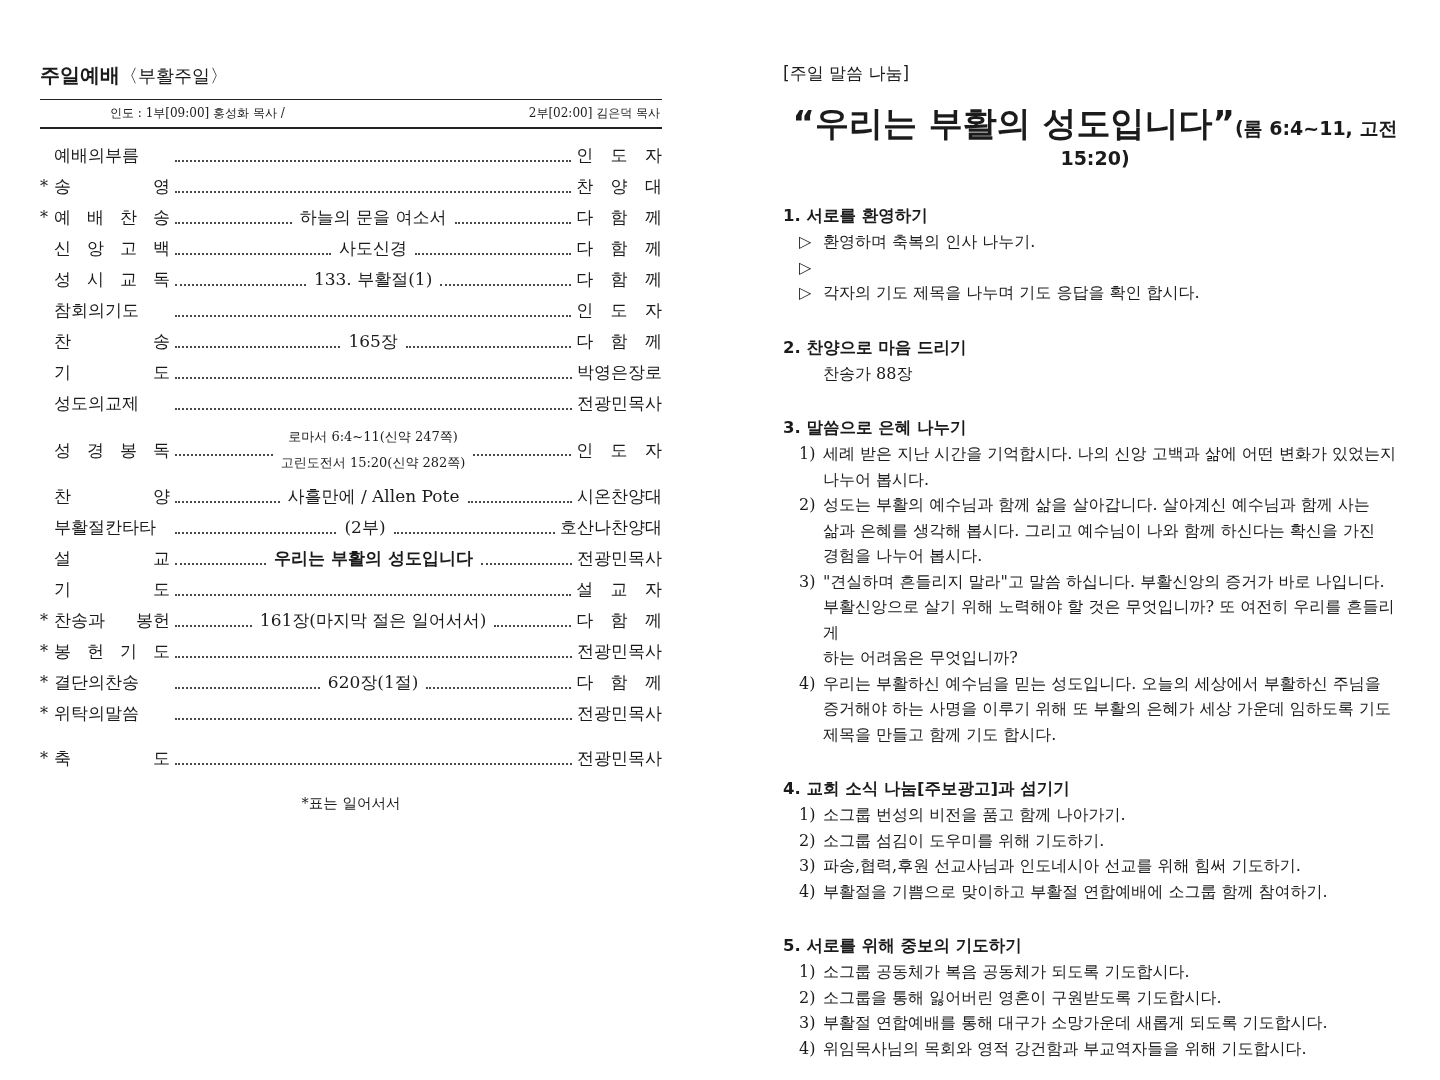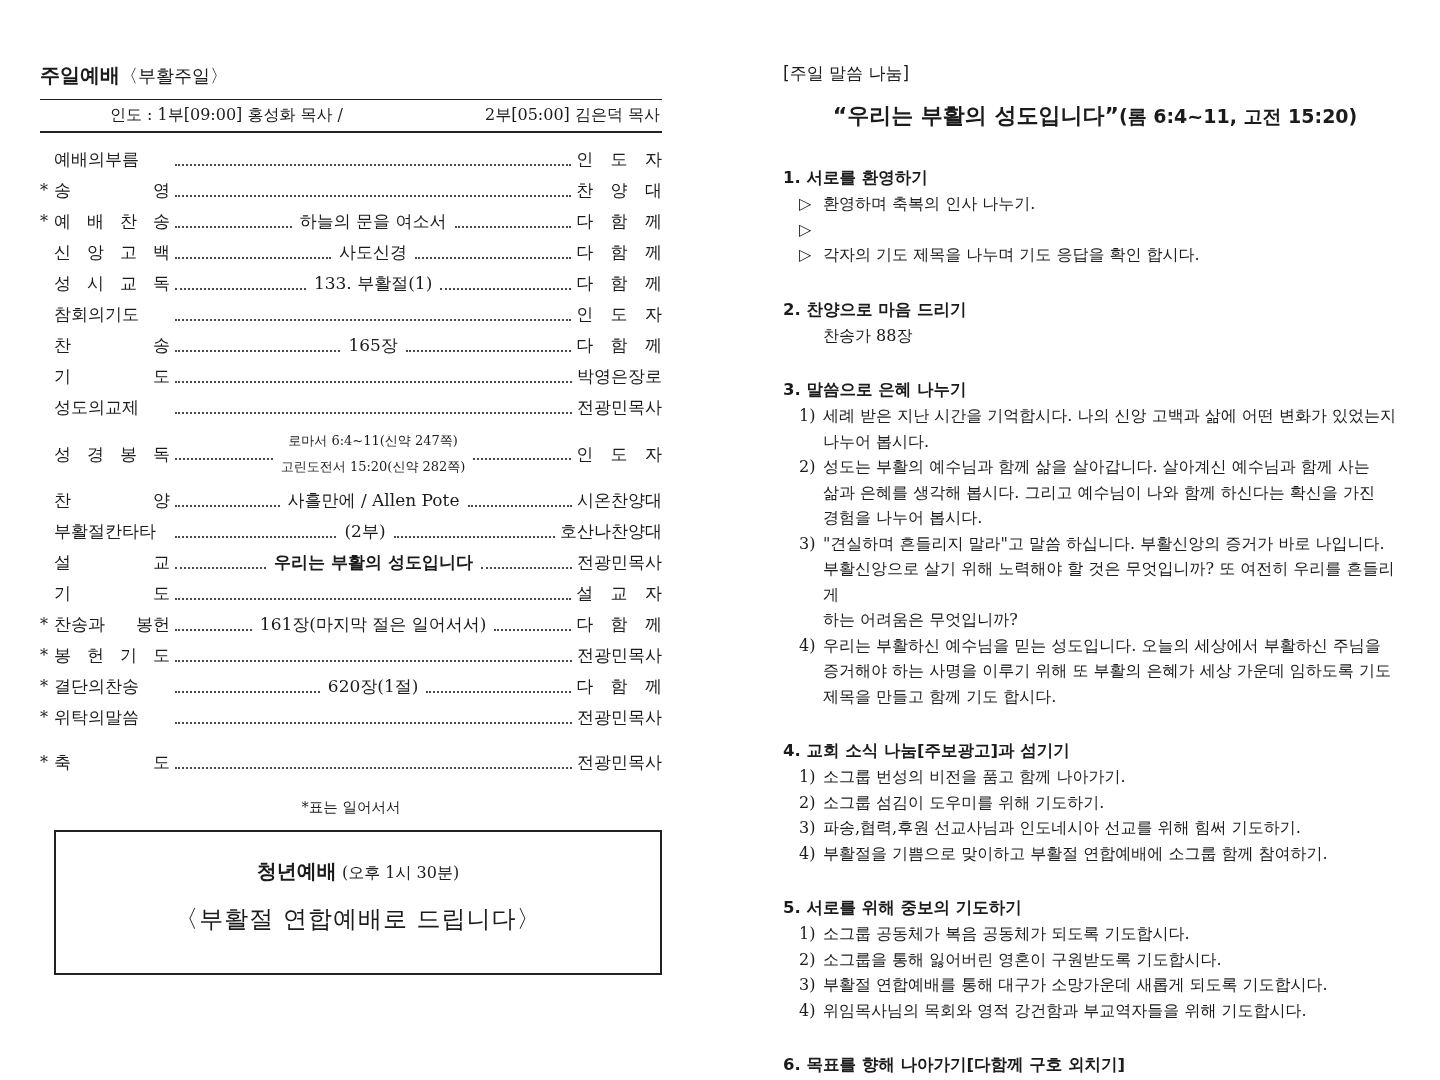--- a/index.html
+++ b/index.html
@@ -10,21 +10,21 @@
   }
   .page{position:absolute;top:62px;}
   #left-page{left:40px;width:622px;}
   #right-page{left:783px;width:624px;}
 
   
   .lp-titlebar{font-size:18px;line-height:26px;}
   .lp-title{font-family:"DejaVu Sans","Liberation Sans",sans-serif;font-weight:bold;font-size:20px;}
   .lp-subtitle{font-size:18px;}
   .rule-thin{border-top:1.5px solid #222;margin-top:10px;}
-  .conductor{display:flex;justify-content:space-between;font-size:16px;padding:5px 2px 5px 70px;}
+  .conductor{display:flex;justify-content:space-between;font-size:12px;padding:5px 2px 5px 70px;}
   .rule-thick{border-top:2.5px solid #222;}
   #worship-list{margin-top:11px;}
   .w-row{display:flex;align-items:center;height:31px;font-size:17px;}
   .w-row-tall{height:62px;}
   .w-star{width:14px;font-size:16px;}
   .w-label{width:116px;text-align:justify;text-align-last:justify;}
   .w-dots{flex:1;position:relative;min-width:18px;height:100%;}
   .w-dots::before{content:"";position:absolute;left:5px;right:5px;top:calc(50% + 4px);border-top:2.5px dotted #4a4a4a;}
   .w-center{padding:0 3px;white-space:nowrap;}
   .w-center.bold{font-family:"DejaVu Sans","Liberation Sans",sans-serif;font-weight:bold;}
@@ -39,40 +39,40 @@
   .footnote{text-align:center;font-size:14.5px;margin-top:20px;}
 
   .youth-box{margin:13px 0 0 14px;width:604px;border:2px solid #222;text-align:center;padding:26px 0 38px 0;}
   .yb-title{font-family:"DejaVu Sans","Liberation Sans",sans-serif;font-weight:bold;font-size:20px;}
   .yb-time{font-size:16px;}
   .yb-line{font-size:24px;margin-top:18px;letter-spacing:1px;}
 
   
   .rp-header{font-family:"DejaVu Sans","Liberation Sans",sans-serif;font-size:17px;}
   .rp-titlebar{text-align:center;margin-top:16px;font-family:"DejaVu Sans","Liberation Sans",sans-serif;font-weight:bold;}
-  .rp-title{font-size:22px;}
+  .rp-title{font-size:34px;}
   .rp-ref{font-size:19px;}
   #sections{margin-top:34px;}
   .sec{margin-bottom:29px;}
   .sec-heading{font-family:"DejaVu Sans","Liberation Sans",sans-serif;font-weight:bold;font-size:16.5px;line-height:26px;}
   .sec-item{display:flex;font-size:16px;line-height:25.5px;padding-left:16px;}
   .sec-marker{flex:none;min-width:24px;}
   .sec-text{white-space:pre-line;}
 </style>
 </head>
 <body>
 
 <div class="page" id="left-page">
   <div class="lp-titlebar">
     <span class="lp-title">주일예배</span><span class="lp-subtitle">〈부활주일〉</span>
   </div>
   <div class="rule-thin"></div>
   <div class="conductor">
     <span>인도 : 1부[09:00] 홍성화 목사 /</span>
-    <span>2부[05:00] 김은덕 목사</span>
+    <span>2부[02:00] 김은덕 목사</span>
   </div>
   <div class="rule-thick"></div>
 
   <div id="worship-list">
       <div class="w-row">
         <span class="w-star"></span>
         <span class="w-label">예배의부름</span>
         <span class="w-dots"></span>
         <span class="w-right">인 도 자</span>
       </div>
@@ -207,27 +207,20 @@
   <div id="benediction-row">
       <div class="w-row">
         <span class="w-star">*</span>
         <span class="w-label">축 도</span>
         <span class="w-dots"></span>
         <span class="w-right">전광민목사</span>
       </div>
     </div>
   <div class="footnote">*표는 일어서서</div>
 
-  <div class="youth-box">
-    <div>
-      <span class="yb-title">청년예배</span>
-      <span class="yb-time">(오후 1시 30분)</span>
-    </div>
-    <div class="yb-line">〈부활절 연합예배로 드립니다〉</div>
-  </div>
 </div>
 
 <div class="page" id="right-page">
   <div class="rp-header">[주일 말씀 나눔]</div>
   <div class="rp-titlebar">
     <span class="rp-title">“우리는 부활의 성도입니다”</span><span class="rp-ref">(롬 6:4~11, 고전 15:20)</span>
   </div>
   <div id="sections">
       <div class="sec">
         <div class="sec-heading">1. 서로를 환영하기</div>

